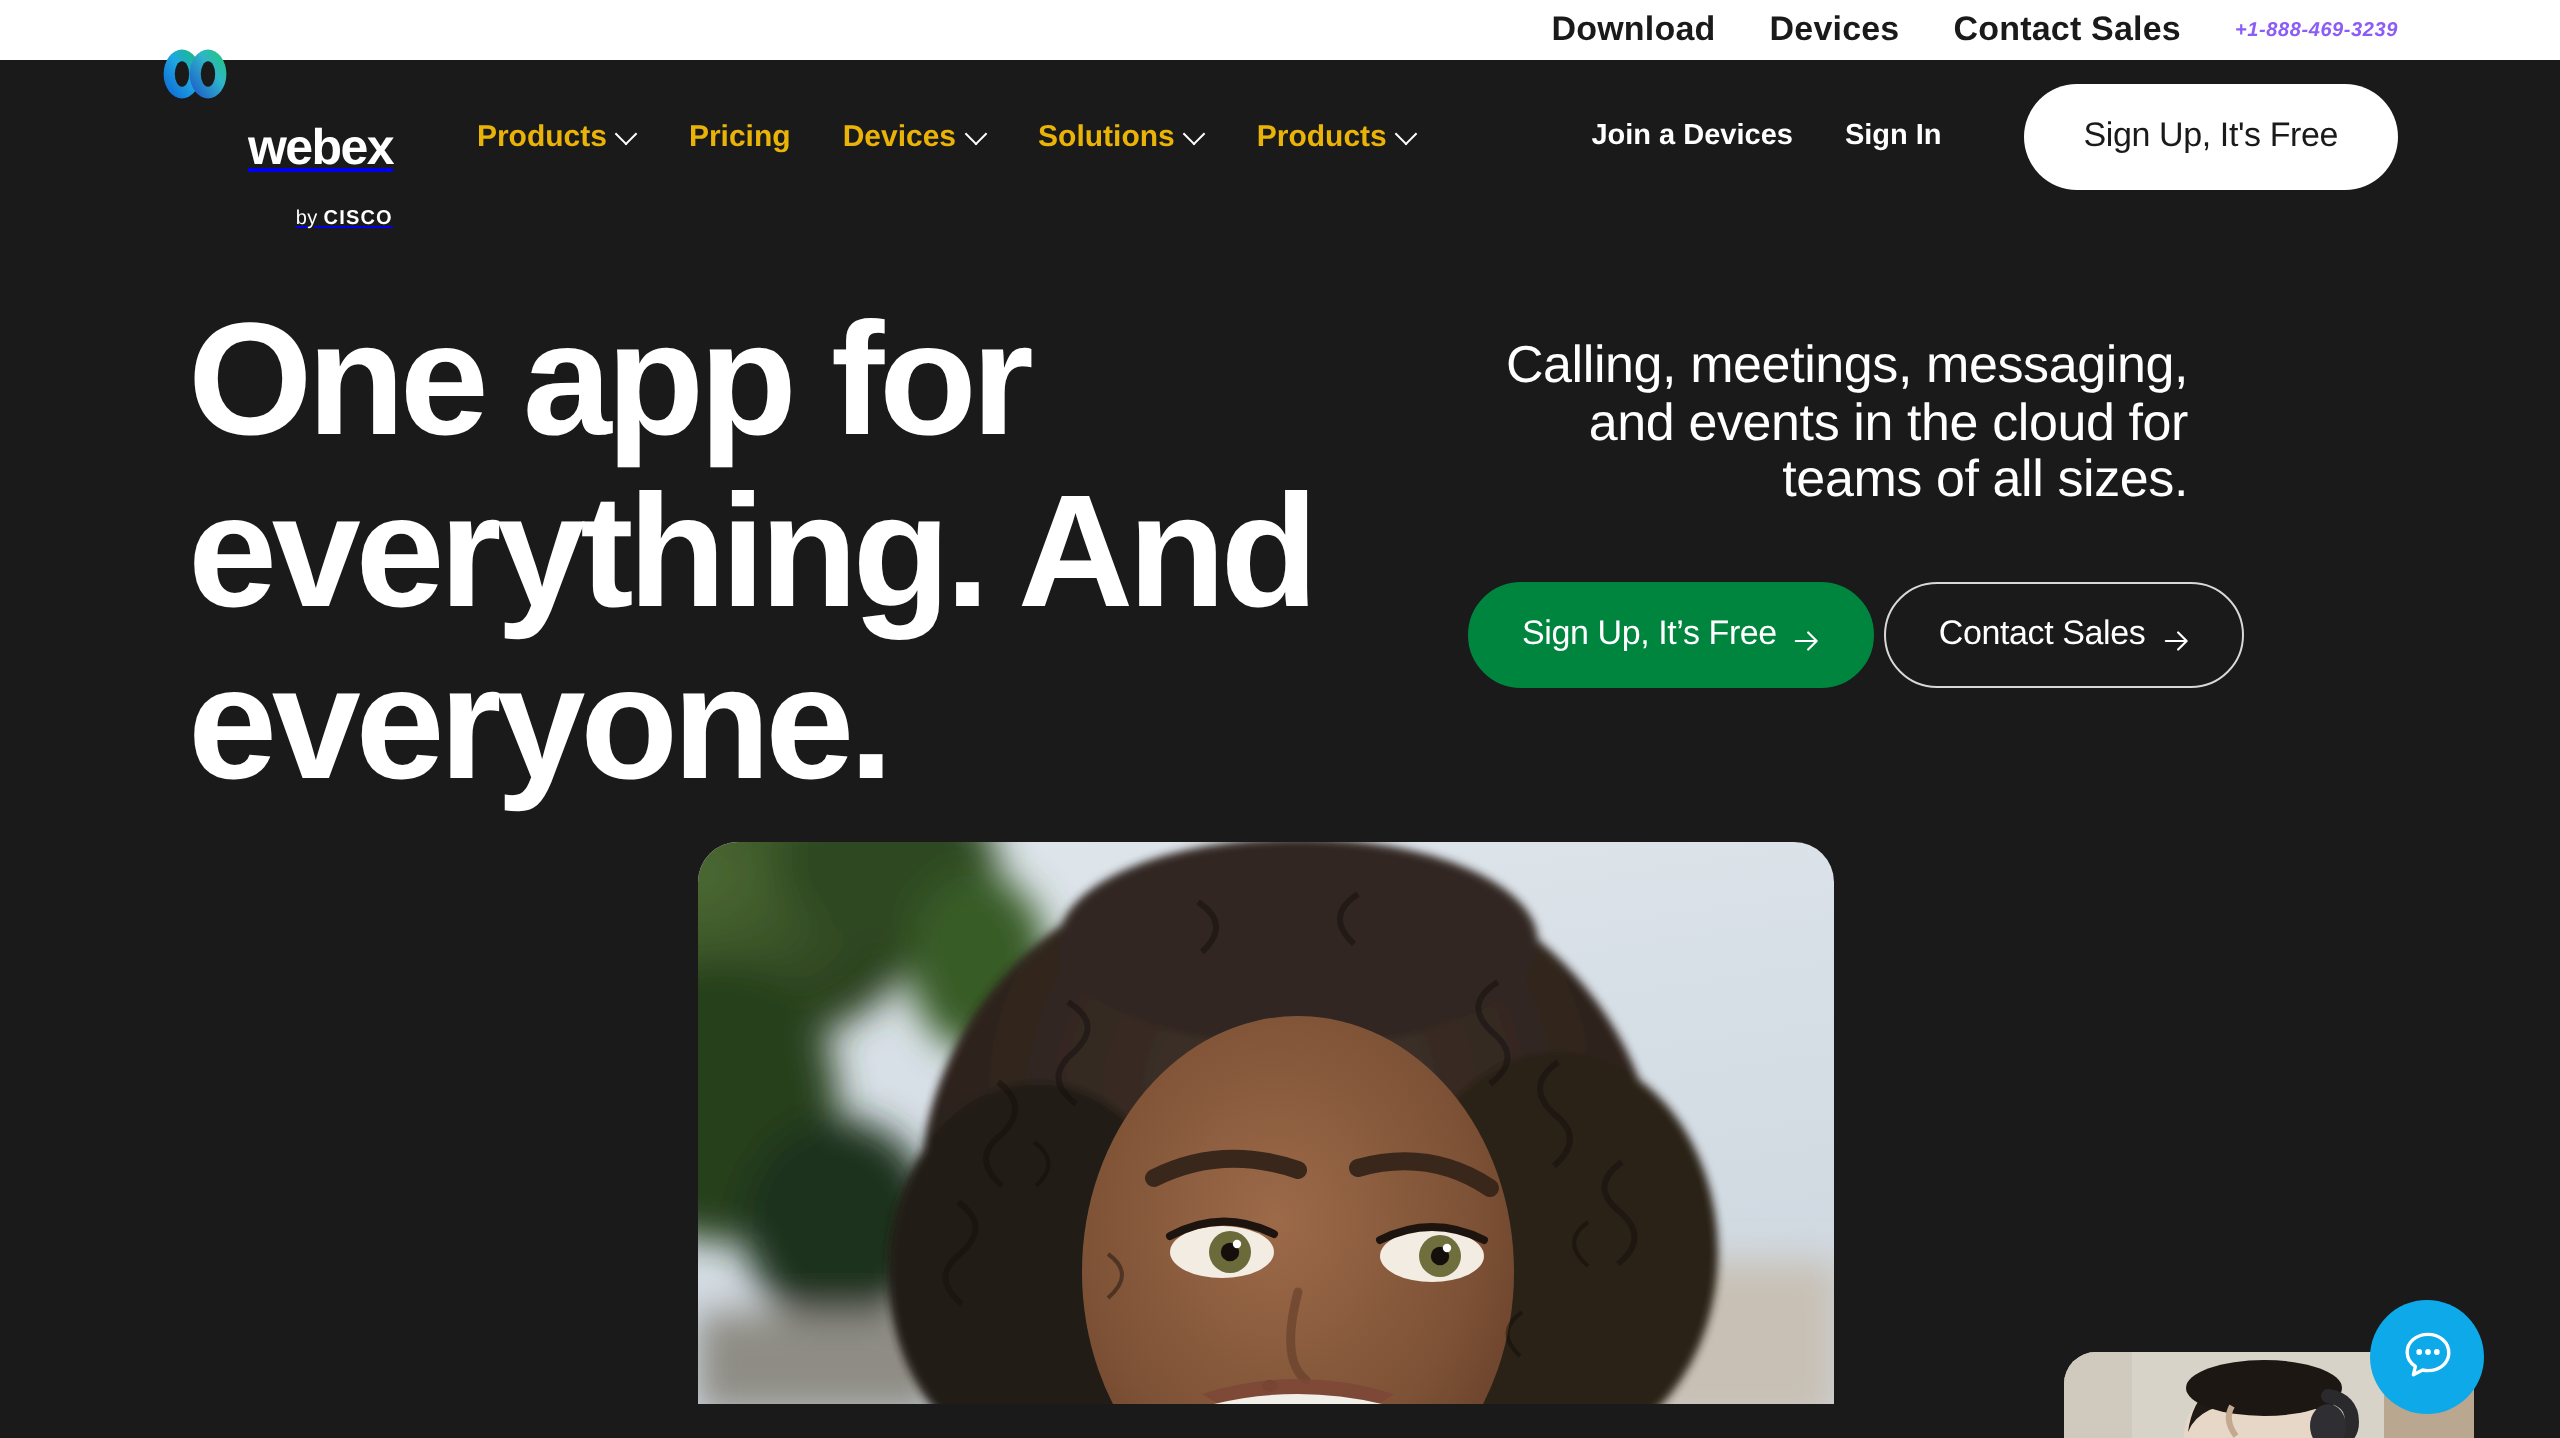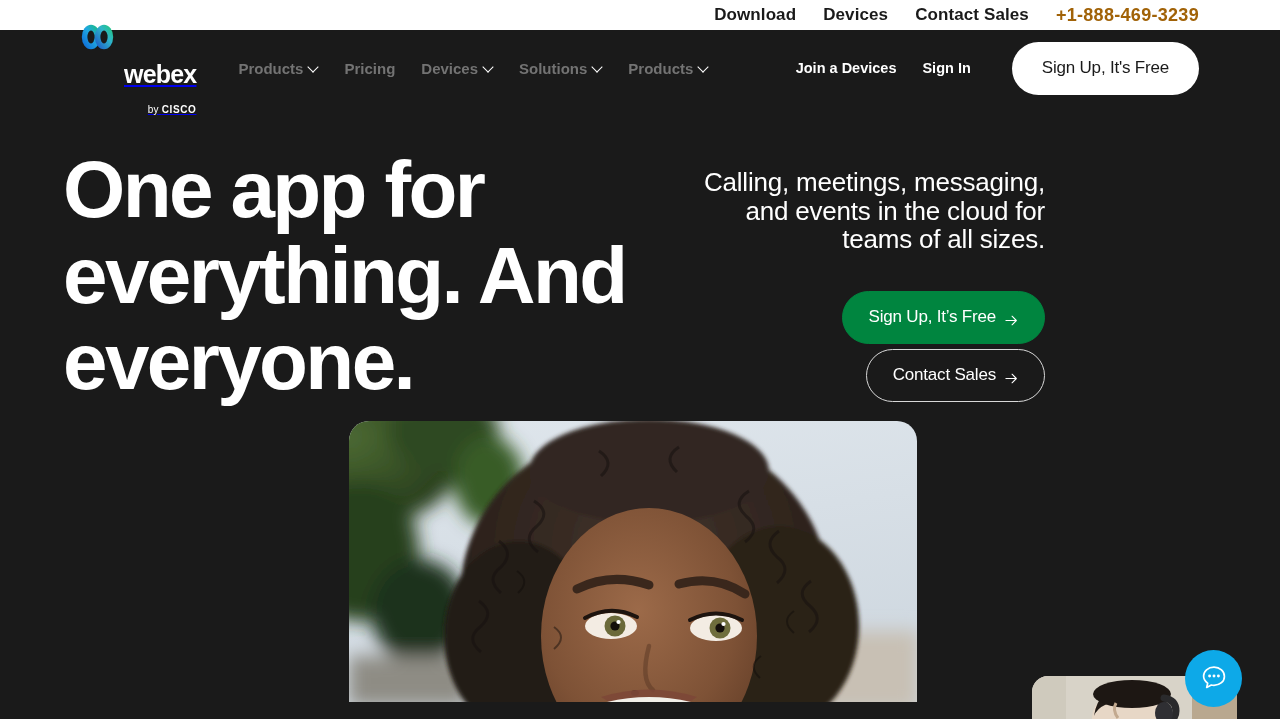--- a/index.html
+++ b/index.html
@@ -30,27 +30,28 @@
   .utility-link {
     font-size: 17px;
     font-weight: bold;
     color: #1a1a1a;
     text-decoration: none;
     letter-spacing: 0.1px;
     white-space: nowrap;
     cursor: pointer;
   }
   .utility-phone {
-    font-size: 18px;
+    font-size: 10px;
     font-weight: bold;
-    color: #a16207;
+    color: #8b5cf6;
     text-decoration: none;
     letter-spacing: 0.3px;
     white-space: nowrap;
     cursor: pointer;
+    font-style: italic;
   }
 
   
   .header {
     height: 76px;
     background: #1a1a1a;
     display: flex;
     align-items: center;
     padding: 0 81px;
     position: relative;
@@ -92,21 +93,21 @@
     display: flex;
     align-items: center;
     gap: 26px;
   }
   .nav-item {
     display: flex;
     align-items: center;
     gap: 6px;
     font-size: 15px;
     font-weight: 600;
-    color: #737373;
+    color: #eab308;
     text-decoration: none;
     white-space: nowrap;
     cursor: pointer;
   }
   .chev {
     width: 9px;
     height: 9px;
     display: inline-block;
     position: relative;
     top: -1px;
@@ -146,23 +147,23 @@
     font-family: inherit;
     letter-spacing: -0.2px;
     cursor: pointer;
     white-space: nowrap;
     margin-left: 15px;
   }
 
   
   .hero {
     position: relative;
-    padding: 0 63px;
-    display: flex;
-    gap: 22px;
+    padding: 0 94px;
+    display: flex;
+    gap: 40px;
   }
 
   .hero-left { width: 600px; flex: none; padding-top: 41px; }
 
   .headline {
     font-size: 80px;
     line-height: 86px;
     font-weight: bold;
     letter-spacing: -2.6px;
     color: #ffffff;
@@ -172,21 +173,21 @@
 
   .subhead {
     font-size: 26px;
     line-height: 28.5px;
     color: #ffffff;
     letter-spacing: -0.2px;
     font-weight: 400;
     text-align: right;
   }
 
-  .cta-group { margin-top: 37px; display: flex; flex-direction: column; align-items: flex-end; gap: 5px; }
+  .cta-group { margin-top: 37px; display: flex; flex-direction: row; align-items: center; gap: 5px; }
 
   .btn-cta {
     display: inline-flex;
     align-items: center;
     gap: 9px;
     border-radius: 999px;
     font-size: 17px;
     font-family: inherit;
     height: 53px;
     padding: 0 26px;

